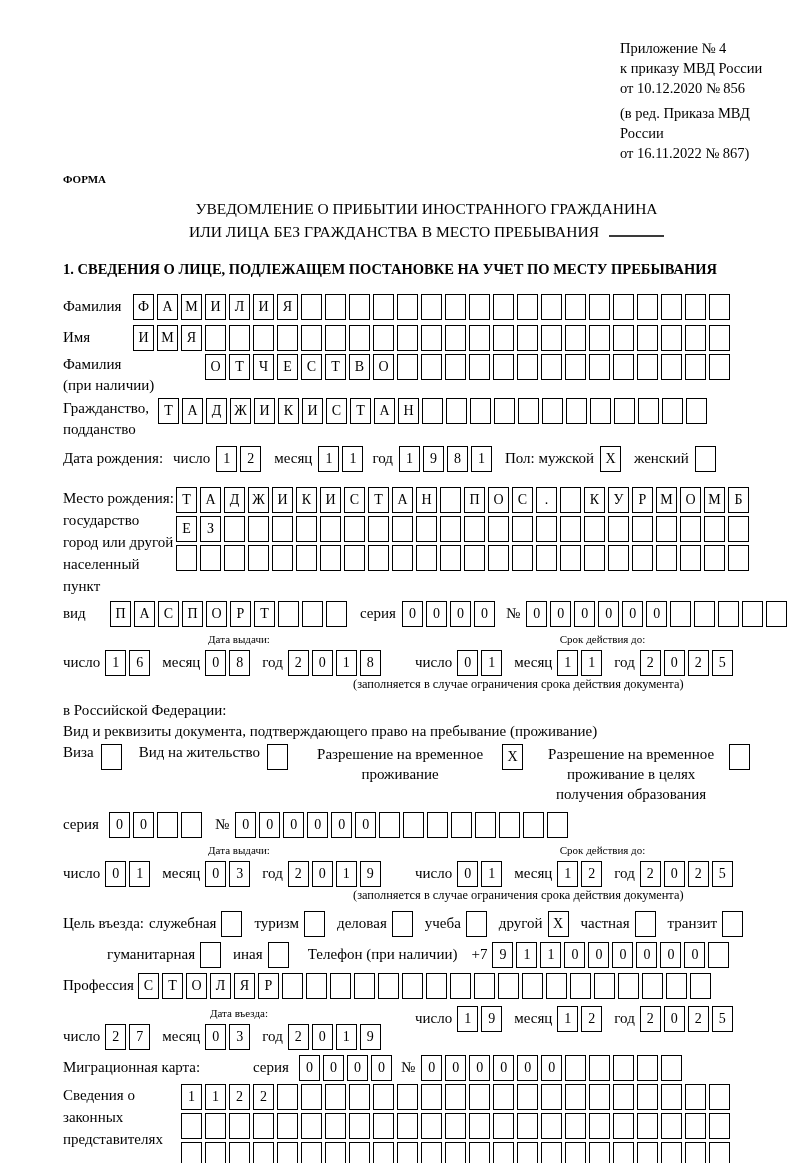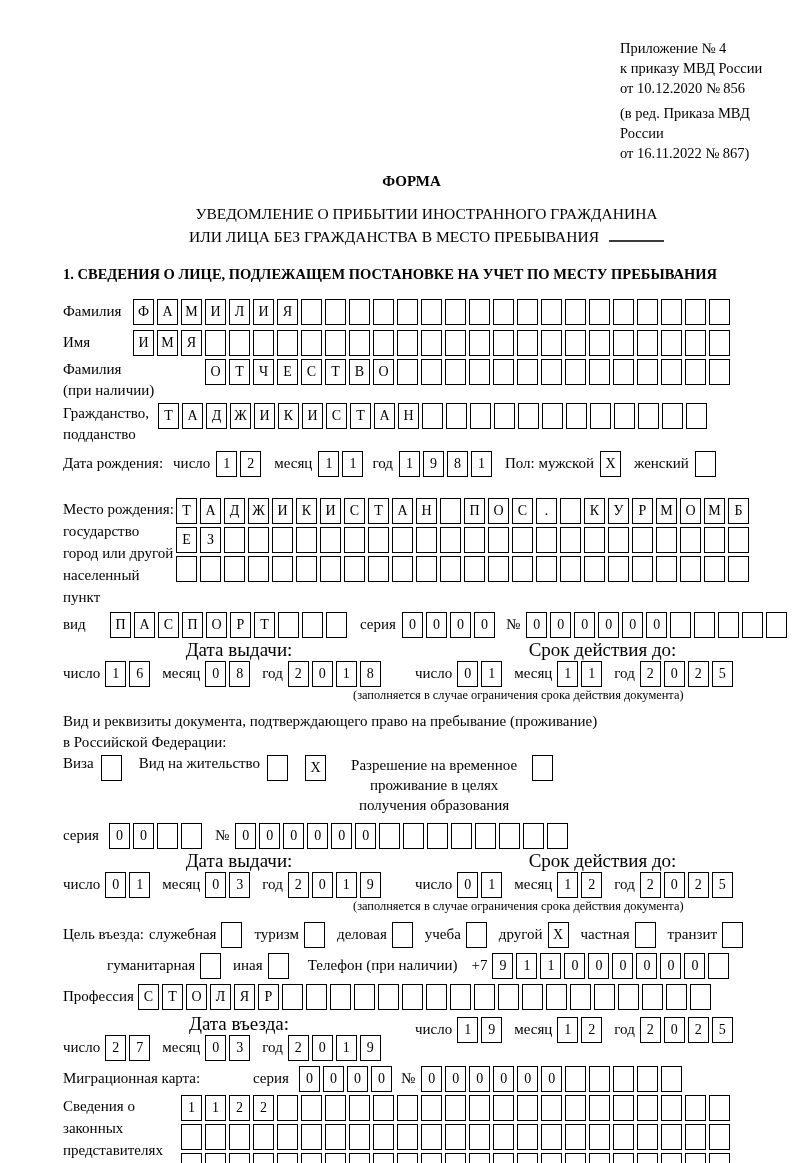--- a/index.html
+++ b/index.html
@@ -5,21 +5,21 @@
   * { box-sizing: border-box; margin: 0; padding: 0; }
   html, body { background: #ffffff; }
   .page {
     width: 800px; height: 1163px; background: #ffffff; color: #000;
     font-family: "Liberation Serif", "DejaVu Serif", serif;
     font-size: 15px; padding: 38px 10px 0 63px; position: relative; overflow: hidden;
   }
   
   .annex { margin-left: 557px; font-size: 14.5px; line-height: 20px; }
   .annex .gap { margin-top: 5px; }
-  .forma { text-align: center; padding-right: 30px; font-weight: bold; margin-top: 10px; font-size: 15px; }
+  .forma { text-align: left; padding-right: 30px; font-weight: bold; margin-top: 10px; font-size: 11px; }
   .title { text-align: center; font-weight: normal; font-size: 15.5px; line-height: 23px; margin-top: 12px; }
   .title-underline { display: inline-block; width: 55px; border-bottom: 2px solid #3a3a3a; margin-left: 10px; }
   .section1 { font-weight: bold; font-size: 14.5px; margin-top: 18px; }
   
   .row { display: flex; align-items: center; margin-top: 2px; min-height: 29px; }
   .row.top { align-items: flex-start; }
   .lbl { white-space: nowrap; }
   .boxes { display: inline-flex; flex: 0 0 auto; }
   .box {
     width: 21px; height: 26px; border: 1.6px solid #000; margin-right: 3px;
@@ -27,21 +27,21 @@
     font-size: 14px; flex: 0 0 auto; background: #fff;
   }
   .mr6 { margin-right: 6px; } .mr10 { margin-right: 10px; }
   .w70 { width: 70px; flex: 0 0 70px; }
   .lblcol { line-height: 21px; }
   .boxrows .boxes { margin-bottom: 3px; }
   .doc-heading { text-align: center; font-weight: bold; margin-top: 6px; font-size: 15px; }
   .twocol { display: flex; margin-top: 2px; }
   .twocol .colL { width: 352px; flex: 0 0 352px; }
   .twocol .colR { flex: 1; }
-  .col-head { text-align: center; font-size: 19px; line-height: 18px; }
+  .col-head { text-align: center; font-size: 11px; line-height: 18px; }
   .dategrp { display: flex; align-items: center; min-height: 29px; }
   .dategrp .lbl { margin-right: 5px; }
   .dategrp .boxes { margin-right: 9px; }
   .restrict-note { font-size: 12.4px; white-space: nowrap; margin-left: -62px; line-height: 15px; }
   .intro { line-height: 21px; margin-top: 8px; }
   .opts { display: flex; align-items: flex-start; margin-top: 2px; }
   .opt { display: flex; align-items: flex-start; margin-right: 14px; }
   .opt .optlbl { margin-right: 7px; }
   .opt .center { text-align: center; line-height: 20px; }
   .w190 { width: 190px; } .w182 { width: 182px; }
@@ -223,21 +223,21 @@
     <span class="lbl mr6">Пол: мужской</span>
     <span class="boxes mr10">
         <span class="box">X</span>
       </span>
     <span class="lbl mr6">женский</span>
     <span class="boxes">
         <span class="box"></span>
       </span>
   </div>
 
-  <div class="row top" style="margin-top:20px">
+  <div class="row top" style="margin-top:14px">
     <span class="lblcol" style="width:113px;flex:0 0 113px;line-height:22px">
       <span style="display:block">Место рождения:</span>
       <span style="display:block">государство</span>
       <span style="display:block">город или другой</span>
       <span style="display:block">населенный пункт</span>
     </span>
     <span class="boxrows">
       <span class="boxes" style="display:flex">
           <span class="box">Т</span>
           <span class="box">А</span>
@@ -399,38 +399,39 @@
             <span class="box">0</span>
             <span class="box">2</span>
             <span class="box">5</span>
           </span>
       </div>
       <div class="restrict-note">(заполняется в случае ограничения срока действия документа)</div>
     </div>
   </div>
 
   <div class="intro">
+    <div>в Российской Федерации:</div>
     <div>Вид и реквизиты документа, подтверждающего право на пребывание (проживание)</div>
-    <div>в Российской Федерации:</div>
   </div>
 
   <div class="opts">
     <span class="opt">
       <span class="optlbl">Виза</span>
       <span class="boxes">
           <span class="box"></span>
         </span>
     </span>
     <span class="opt">
       <span class="optlbl">Вид на жительство</span>
       <span class="boxes">
           <span class="box"></span>
         </span>
     </span>
     <span class="opt">
+      <span class="optlbl center w190">Разрешение на временное проживание</span>
       <span class="boxes">
           <span class="box">X</span>
         </span>
     </span>
     <span class="opt" style="margin-right:0">
       <span class="optlbl center w182">Разрешение на временное проживание в целях получения образования</span>
       <span class="boxes">
           <span class="box"></span>
         </span>
     </span>

